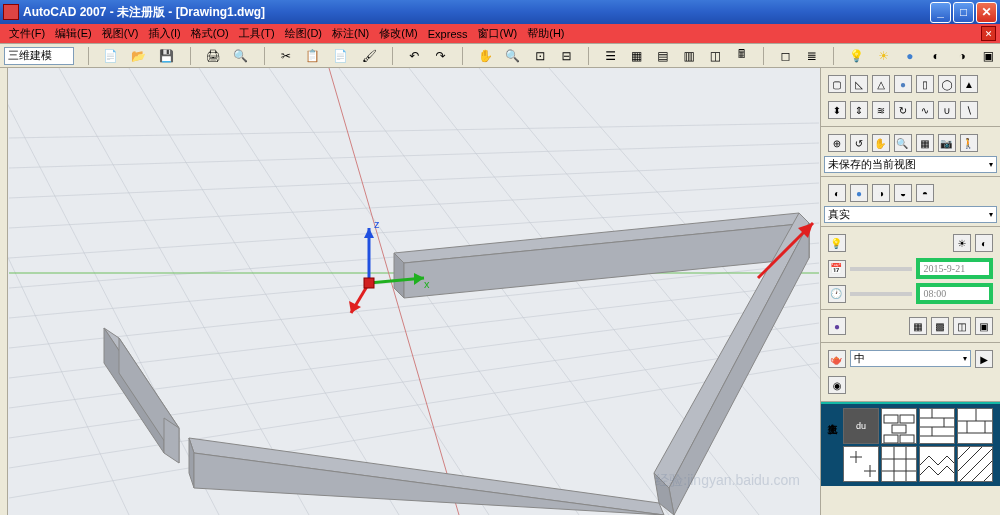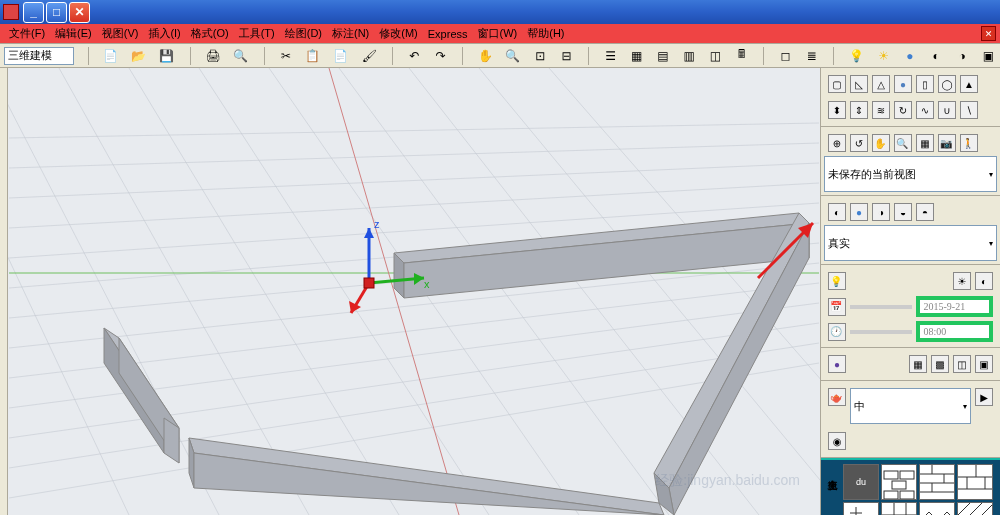--- a/index.html
+++ b/index.html
@@ -24,40 +24,43 @@
 
 .main-area { display: flex; height: 447px; }
 .left-bar { width: 8px; background: #ece9d8; border-right: 1px solid #aca899; }
 .viewport { flex: 1; position: relative; background: #e8ebef; overflow: hidden; }
 .viewport svg.scene { position: absolute; top: 0; left: 0; width: 100%; height: 100%; }
 
 .right-panel { width: 180px; background: #ece9d8; border-left: 1px solid #aca899; display: flex; flex-direction: column; font-size: 11px; }
 .right-panel .panel-sec { border-bottom: 1px solid #aca899; padding: 3px; }
 .right-panel .icon-row { display: flex; flex-wrap: wrap; gap: 4px; padding: 4px; }
 .right-panel .panel-icon { width: 18px; height: 18px; background: #f0f0f0; border: 1px solid #888; display: flex; align-items: center; justify-content: center; font-size: 10px; }
-.right-panel .panel-dropdown { width: 100%; height: 36px; border: 1px solid #7f9db9; background: #fff; display: flex; align-items: center; padding: 0 3px; }
+.right-panel .panel-dropdown { width: 100%; height: 17px; border: 1px solid #7f9db9; background: #fff; display: flex; align-items: center; padding: 0 3px; }
 .right-panel .panel-dropdown .dd-arrow { margin-left: auto; font-size: 8px; }
 .right-panel .date-row { display: flex; align-items: center; gap: 4px; padding: 2px 4px; }
 .right-panel .date-box { border: 4px solid #22c55e; background: #fff; padding: 1px 4px; font-size: 10px; flex: 1; color: #888; font-family: Liberation Serif, serif; }
 
 .hatch-panel { border-top: 2px solid #14b8a6; padding: 2px; background: #0c4a6e; }
 .hatch-panel .side-label { writing-mode: vertical-rl; font-size: 10px; float: left; padding: 10px 2px; }
 .hatch-grid { display: grid; grid-template-columns: repeat(4, 1fr); gap: 2px; padding: 2px; }
 .hatch-swatch { width: 36px; height: 36px; border: 1px solid #666; background: #fff; position: relative; overflow: hidden; }
 
 .watermark { position: absolute; right: 15px; bottom: 40px; font-size: 38px; font-weight: bold; color: rgba(100,120,150,0.22); font-family: Arial; letter-spacing: -2px; pointer-events: none; z-index: 50; }
 .watermark-txt { position: absolute; right: 20px; bottom: 25px; font-size: 14px; color: rgba(100,120,150,0.25); pointer-events: none; z-index: 50; margin-top: 8px; }
 
 .arrow-annotation { position: absolute; pointer-events: none; z-index: 40; }
 </style>
 </head>
 <body>
 
 <div class="titlebar">
   <div class="app-icon"></div>
+  <span class="title-text">
+    <span>AutoCAD 2007</span> - <span>未注册版</span> - <span>[Drawing1.dwg]</span>
+  </span>
   <div class="win-btns">
     <div class="win-btn min">_</div>
     <div class="win-btn max">□</div>
     <div class="win-btn close">✕</div>
   </div>
 </div>
 
 <div class="menubar">
   <span class="menu-item">文件(F)</span>
   <span class="menu-item">编辑(E)</span>

